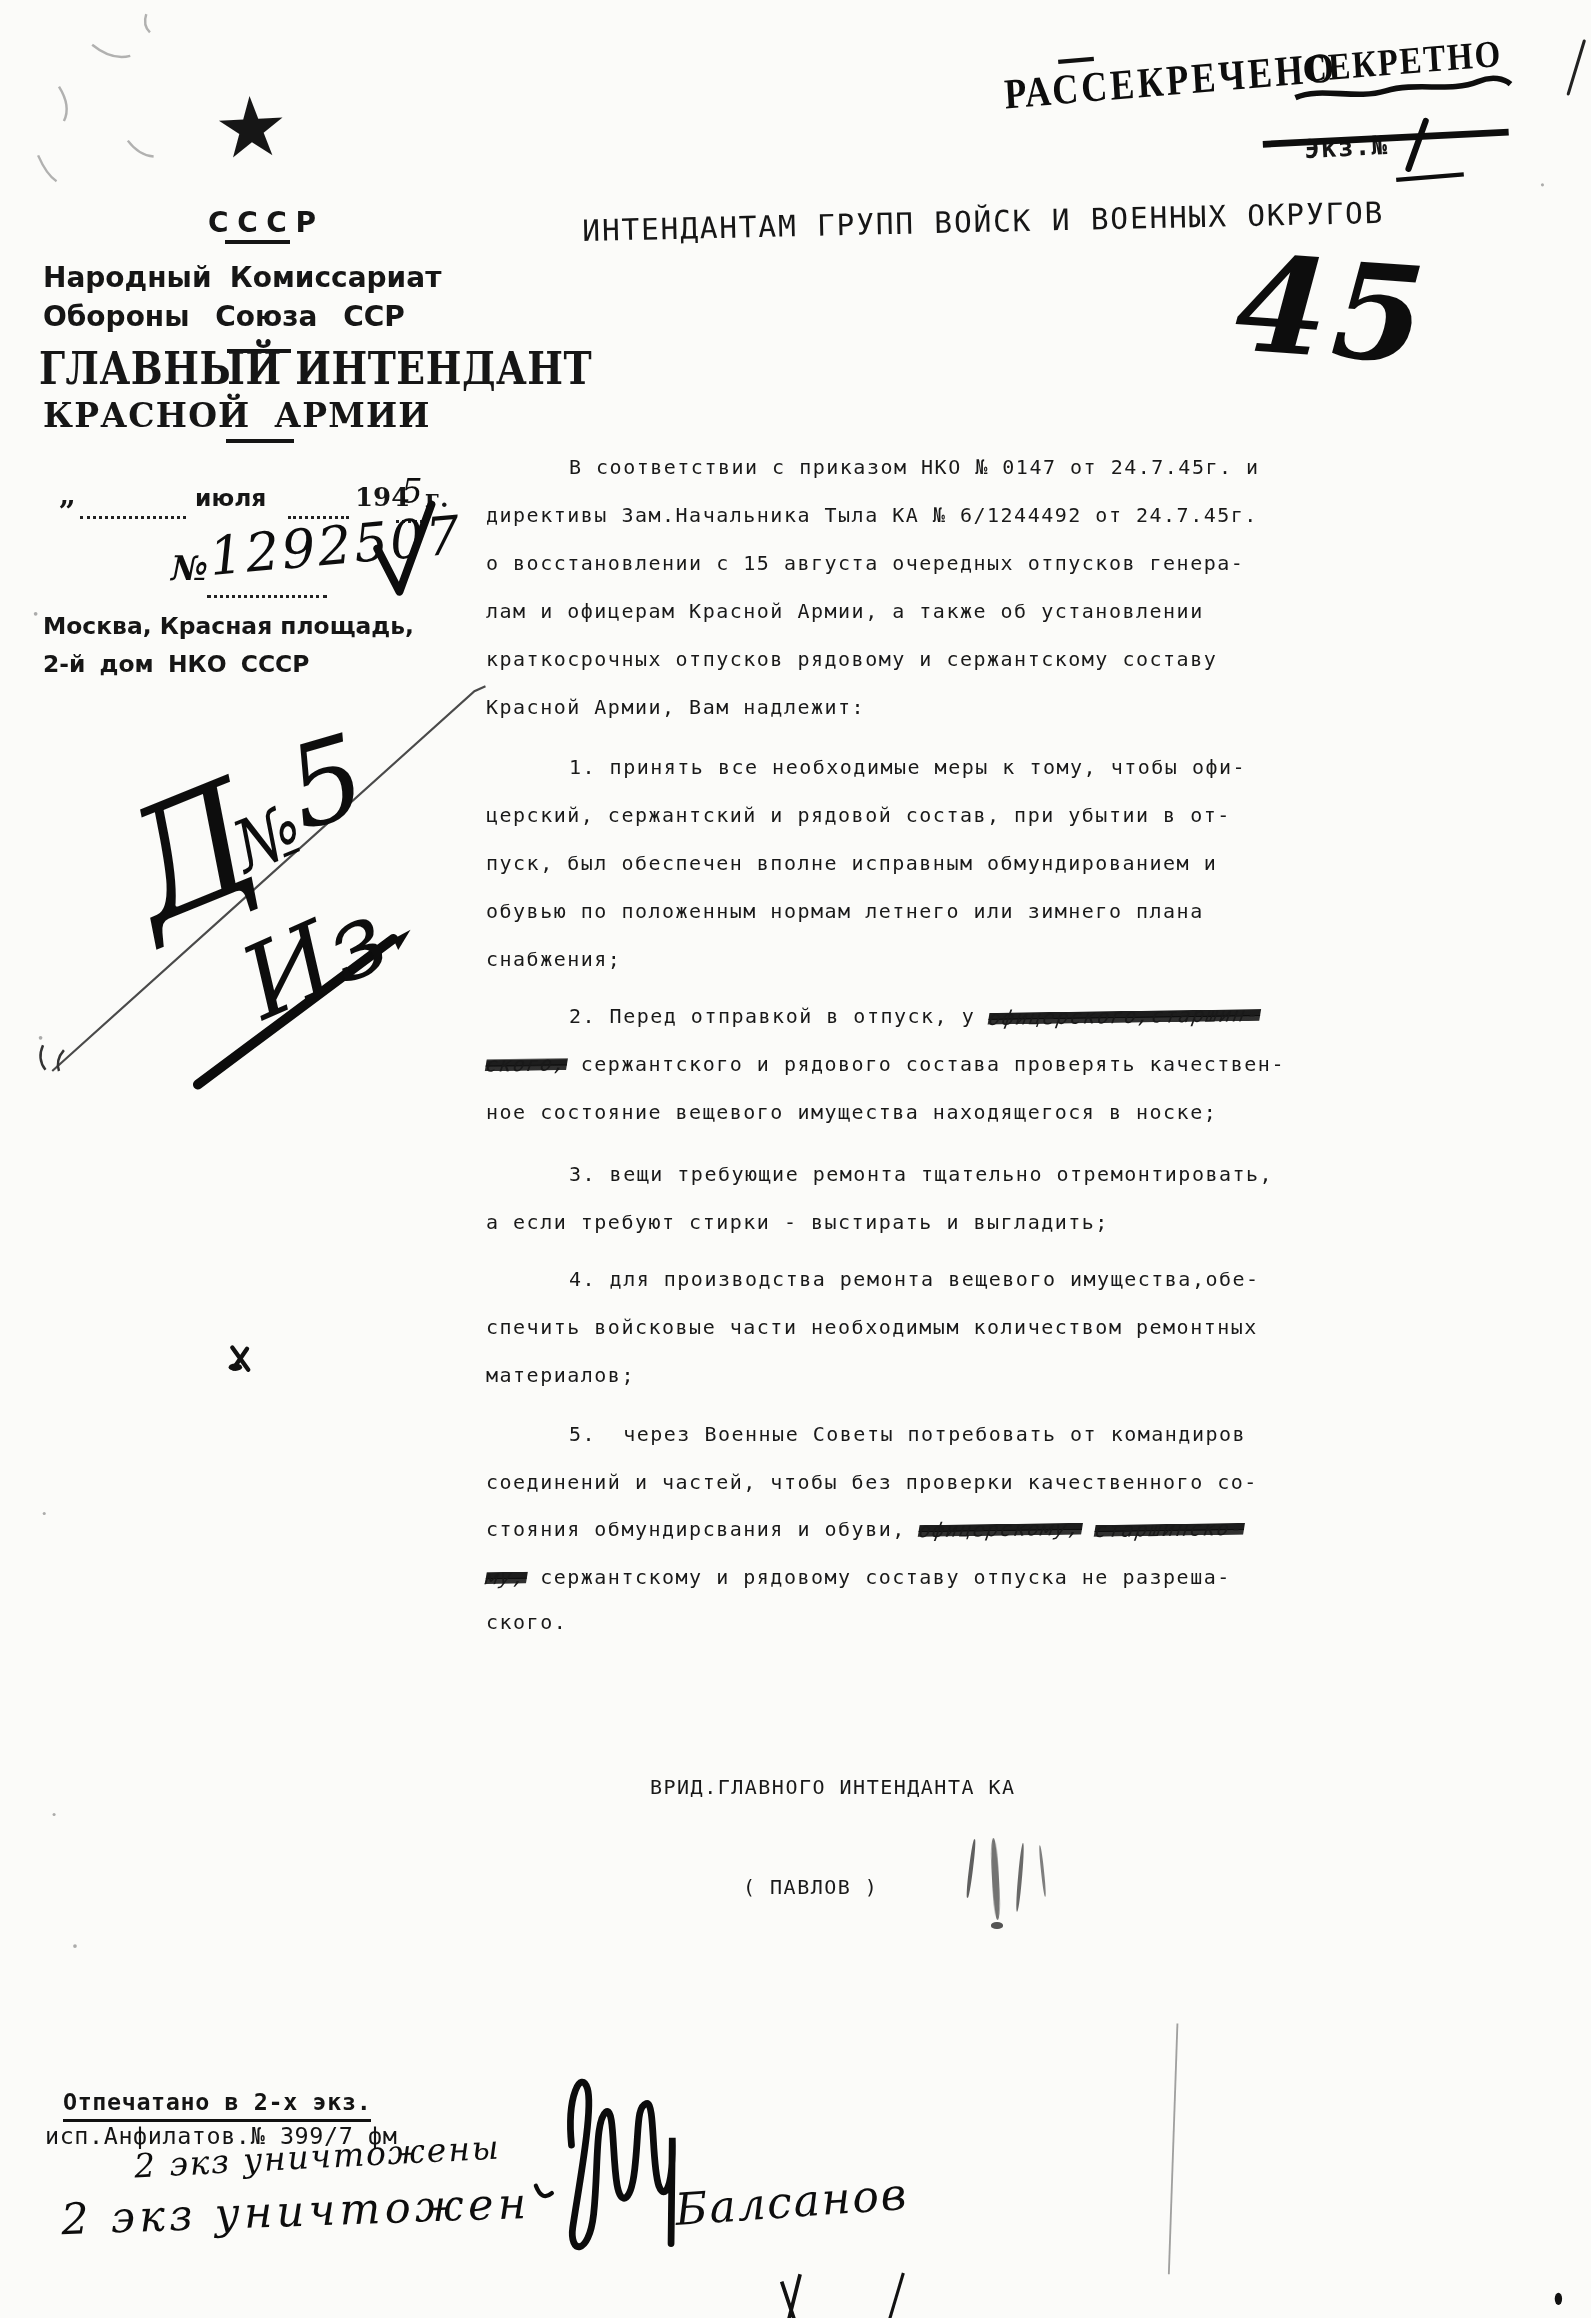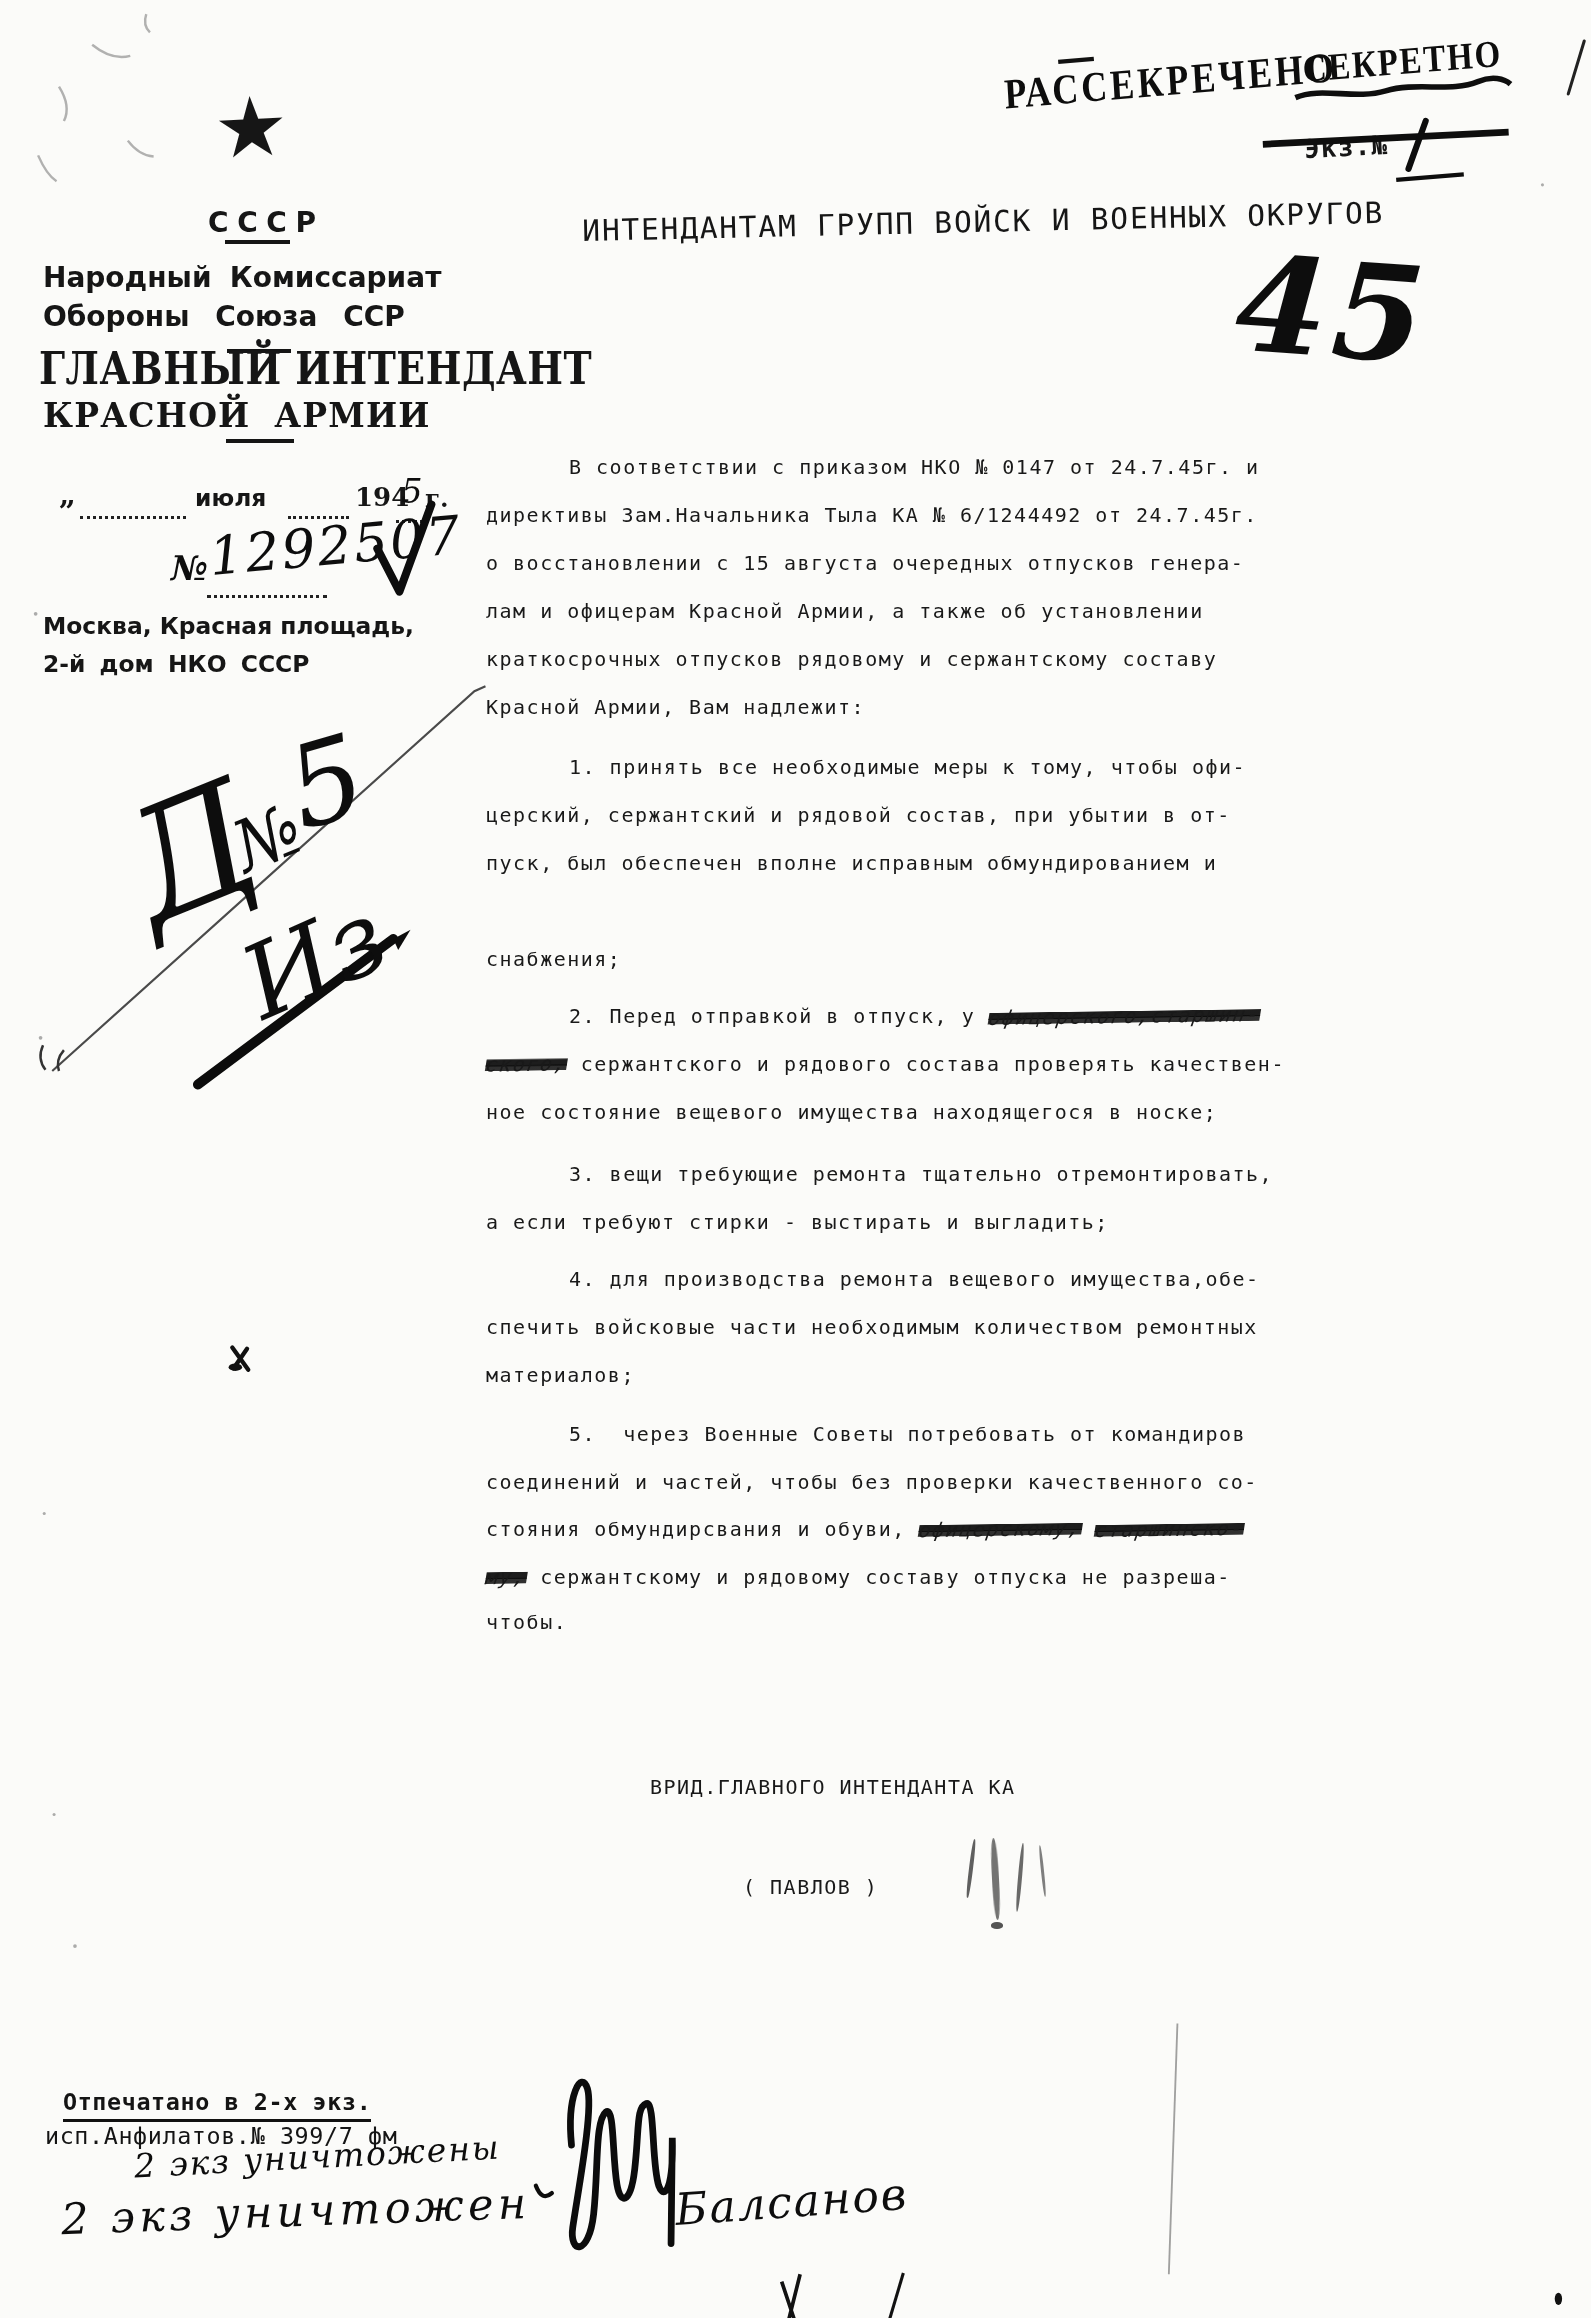--- a/index.html
+++ b/index.html
@@ -76,38 +76,39 @@
   <div class="bl" style="left:569px;top:455px">В соответствии с приказом НКО № 0147 от 24.7.45г. и</div>
   <div class="bl" style="left:486px;top:503px">директивы Зам.Начальника Тыла КА № 6/1244492 от 24.7.45г.</div>
   <div class="bl" style="left:486px;top:551px">о восстановлении с 15 августа очередных отпусков генера-</div>
   <div class="bl" style="left:486px;top:599px">лам и офицерам Красной Армии, а также об установлении</div>
   <div class="bl" style="left:486px;top:647px">краткосрочных отпусков рядовому и сержантскому составу</div>
   <div class="bl" style="left:486px;top:695px">Красной Армии, Вам надлежит:</div>
 
   <div class="bl" style="left:569px;top:755px">1. принять все необходимые меры к тому, чтобы офи-</div>
   <div class="bl" style="left:486px;top:803px">церский, сержантский и рядовой состав, при убытии в от-</div>
   <div class="bl" style="left:486px;top:851px">пуск, был обеспечен вполне исправным обмундированием и</div>
+  <div class="bl" style="left:486px;top:899px">обувью по положенным нормам летнего или зимнего плана</div>
   <div class="bl" style="left:486px;top:947px">снабжения;</div>
 
   <div class="bl" style="left:569px;top:1004px"><span>2. Перед отправкой в отпуск, у </span><span class="scrib">офицерского,старшин-</span></div>
   <div class="bl" style="left:486px;top:1052px"><span class="scrib">ского,</span><span> сержантского и рядового состава проверять качествен-</span></div>
   <div class="bl" style="left:486px;top:1100px">ное состояние вещевого имущества находящегося в носке;</div>
 
   <div class="bl" style="left:569px;top:1162px">3. вещи требующие ремонта тщательно отремонтировать,</div>
   <div class="bl" style="left:486px;top:1210px">а если требуют стирки - выстирать и выгладить;</div>
 
   <div class="bl" style="left:569px;top:1267px">4. для производства ремонта вещевого имущества,обе-</div>
   <div class="bl" style="left:486px;top:1315px">спечить войсковые части необходимым количеством ремонтных</div>
   <div class="bl" style="left:486px;top:1363px">материалов;</div>
 
   <div class="bl" style="left:569px;top:1422px">5.  через Военные Советы потребовать от командиров</div>
   <div class="bl" style="left:486px;top:1470px">соединений и частей, чтобы без проверки качественного со-</div>
   <div class="bl" style="left:486px;top:1517px"><span>стояния обмундирсвания и обуви, </span><span class="scrib">офицерскому,</span><span> </span><span class="scrib">старшинско-</span></div>
   <div class="bl" style="left:486px;top:1565px"><span class="scrib">му,</span><span> сержантскому и рядовому составу отпуска не разреша-</span></div>
-  <div class="bl" style="left:486px;top:1610px">чтобы.</div>
+  <div class="bl" style="left:486px;top:1610px">ского.</div>
 
   <div class="bl" style="left:650px;top:1775px">ВРИД.ГЛАВНОГО ИНТЕНДАНТА КА</div>
   <div class="bl" style="left:743px;top:1875px">( ПАВЛОВ )</div>
 
   <div class="smudge" style="left:969px;top:1839px;width:3.7px;height:59px;transform:rotate(7deg);opacity:.75;"></div>
   <div class="smudge" style="left:992px;top:1838px;width:7.4px;height:82px;transform:rotate(-3deg);opacity:.65;filter:blur(0.6px);"></div>
   <div class="smudge" style="left:1018px;top:1843px;width:4.3px;height:69px;transform:rotate(5deg);opacity:.7;"></div>
   <div class="smudge" style="left:1041px;top:1845px;width:3.1px;height:52px;transform:rotate(-6deg);opacity:.6;"></div>
   <div class="smudge" style="left:991px;top:1922px;width:12.3px;height:6.8px;opacity:.8;"></div>
 

